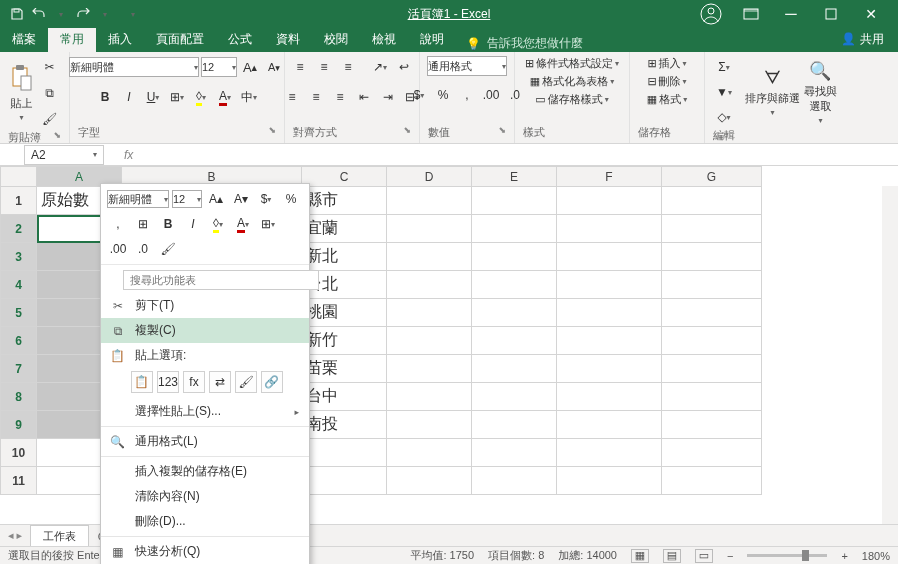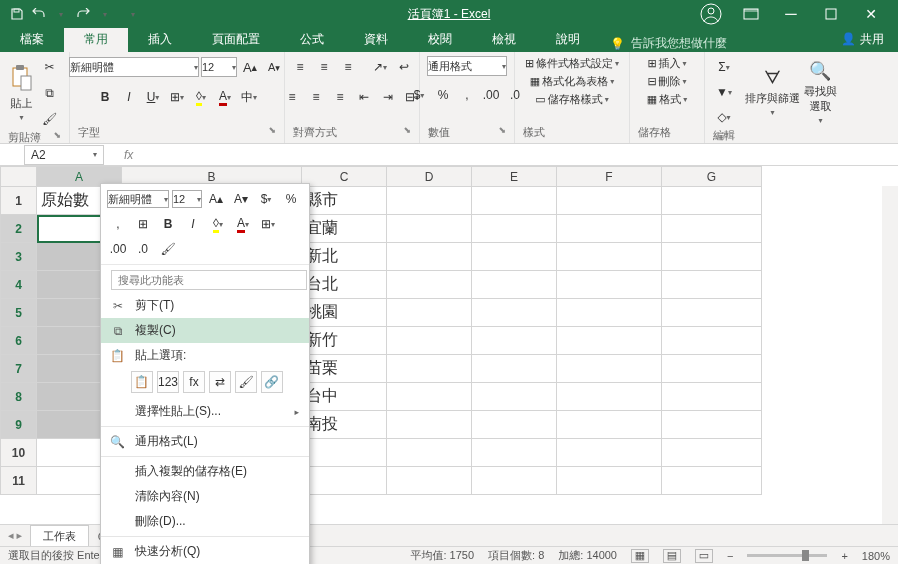--- a/index.html
+++ b/index.html
@@ -4,21 +4,21 @@
 <style>
 *{margin:0;padding:0;box-sizing:border-box;font-family:"Microsoft JhengHei","Segoe UI",sans-serif;}
 body{width:898px;height:564px;background:#fff;overflow:hidden;font-size:12px;color:#333;user-select:none;}
 .titlebar{height:28px;background:#217346;display:flex;align-items:center;color:#fff;position:relative;}
 .qat{display:flex;align-items:center;gap:4px;padding-left:8px;}
 .qat .ic{width:18px;height:18px;display:flex;align-items:center;justify-content:center;opacity:.9;}
 .doc-title{position:absolute;left:50%;transform:translateX(-50%);font-size:12px;text-decoration:underline;}
 .winbtns{margin-left:auto;display:flex;align-items:center;gap:10px;padding-right:12px;}
 .winbtns .wb{width:30px;height:20px;display:flex;align-items:center;justify-content:center;}
 .tabs{height:24px;background:#217346;display:flex;align-items:flex-end;color:#fff;font-size:12px;}
-.tabs .tab{padding:4px 20px;cursor:default;}
+.tabs .tab{padding:4px 12px;cursor:default;}
 .tabs .tab.active{background:#f3f2f1;color:#217346;}
 .tellme{display:flex;align-items:center;gap:6px;padding:0 10px;color:#cfe8da;}
 .share{margin-left:auto;padding:4px 14px;}
 .ribbon{height:92px;background:#f3f2f1;border-bottom:1px solid #d6d6d6;display:flex;}
 .group{border-right:1px solid #e1e1e1;padding:4px 8px 2px;display:flex;flex-direction:column;}
 .group-body{flex:1;display:flex;align-items:center;gap:4px;}
 .group-label{height:16px;text-align:left;font-size:11px;color:#666;position:relative;}
 .group-label .dlg{position:absolute;right:0;top:0;font-size:9px;color:#888;}
 .btn-sm{width:22px;height:22px;display:flex;align-items:center;justify-content:center;border:1px solid transparent;font-size:12px;}
 .combo{height:20px;border:1px solid #ababab;background:#fff;display:flex;align-items:center;padding:0 0;font-size:11px;justify-content:space-between;}
@@ -39,21 +39,21 @@
 .sheet td{background:#fff;padding:2px 4px;font-size:16px;font-family:"新細明體","PMingLiU",serif;}
 .sheet tr.r1 td{height:28px;}
 .sheet td.numcell{text-align:right;}
 .sheet td.sel{background:#c7c7c7;}
 .sheet td.active{background:#fff;outline:2px solid #217346;outline-offset:-2px;}
 .col-A{width:85px;}.col-B{width:180px;}.col-C{width:85px;}.col-D{width:85px;}.col-E{width:85px;}.col-F{width:105px;}.col-G{width:100px;}
 .minibar{position:absolute;left:100px;top:183px;width:210px;background:#fff;border:1px solid #c6c6c6;box-shadow:2px 2px 6px rgba(0,0,0,.25);z-index:50;font-size:12px;}
 .mini-tool{padding:4px 6px;border-bottom:1px solid #e8e8e8;display:flex;flex-wrap:wrap;gap:3px;align-items:center;}
 .mini-tool .combo{height:18px;}
 .ctx{padding:2px 0;}
-.ctx-search{margin:3px 10px;width:calc(100% - 12px);border:1px solid #ccc;padding:3px 6px;font-size:11px;color:#888;background:#fff;}
+.ctx-search{margin:3px 22px;width:calc(100% - 12px);border:1px solid #ccc;padding:3px 6px;font-size:11px;color:#888;background:#fff;}
 .ctx-item{display:flex;align-items:center;gap:8px;padding:4px 10px 4px 8px;font-size:12px;}
 .ctx-item.hl{background:#cde6d7;}
 .ctx-ic{width:18px;height:16px;display:flex;align-items:center;justify-content:center;color:#555;}
 .ctx-arrow{margin-left:auto;font-size:9px;color:#666;}
 .paste-opts{display:flex;gap:4px;padding:3px 8px 6px 30px;}
 .paste-opts .po{width:22px;height:22px;border:1px solid #d0d0d0;display:flex;align-items:center;justify-content:center;background:#fdfdfd;}
 .sheet-tabs{position:absolute;bottom:18px;left:0;right:0;height:22px;background:#f3f2f1;border-top:1px solid #d6d6d6;display:flex;align-items:center;font-size:11px;}
 .sheet-tabs .nav{display:flex;gap:3px;padding:0 8px;color:#888;}
 .sheet-tabs .stab{padding:3px 12px;background:#fff;border:1px solid #ccc;border-bottom:none;}
 .sheet-tabs .add{padding:0 8px;font-size:14px;color:#666;}

